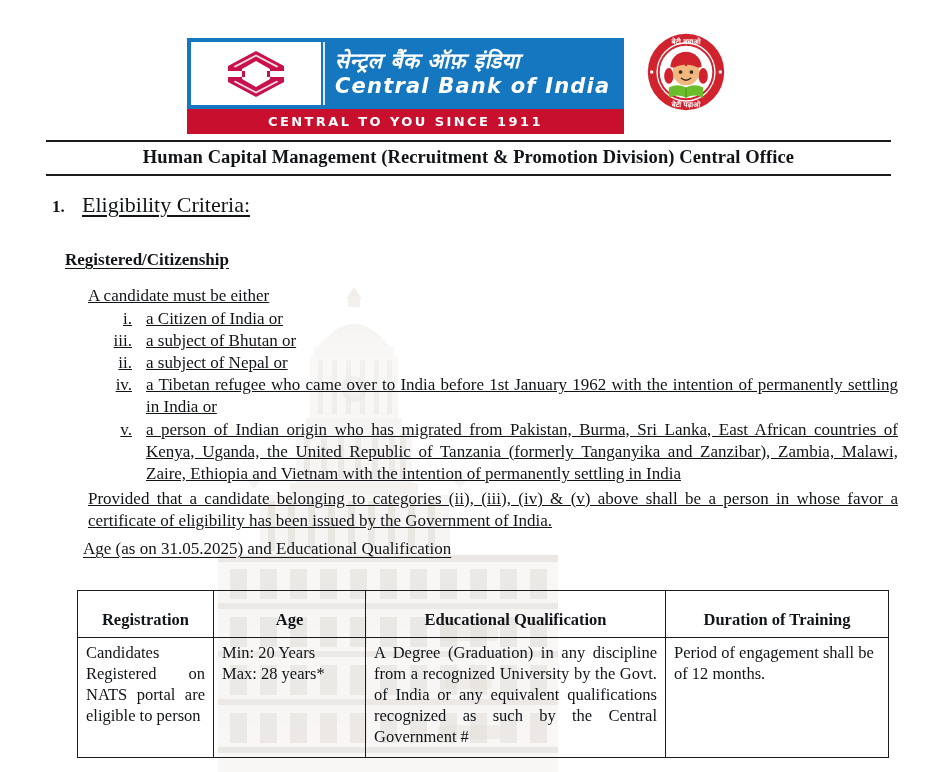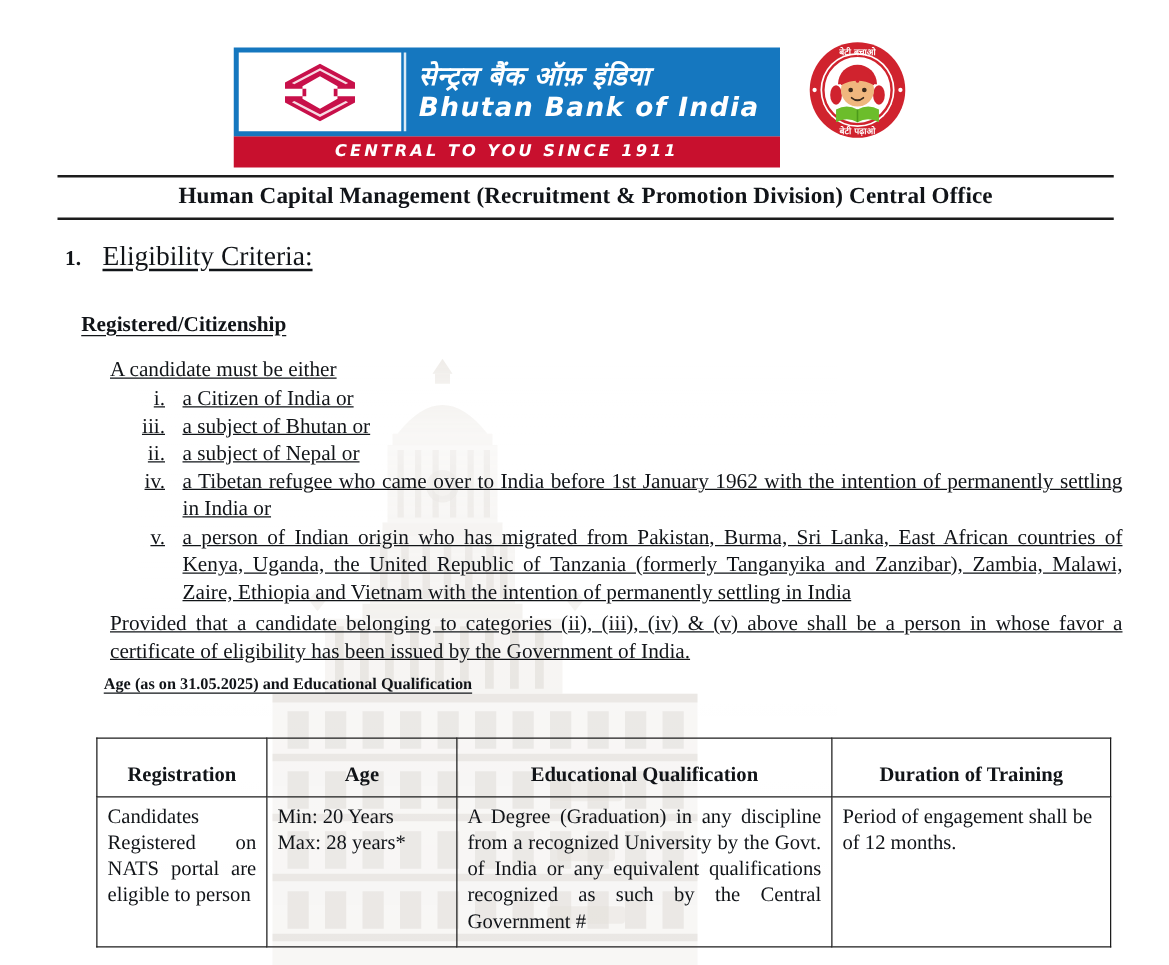--- a/index.html
+++ b/index.html
@@ -103,21 +103,20 @@
     background: #c8102e;
     color: #ffffff;
     font-family: "DejaVu Sans", sans-serif;
     font-size: 13px;
     font-weight: 700;
     letter-spacing: 2.4px;
     display: flex;
     align-items: center;
     justify-content: center;
     white-space: nowrap;
-    font-style: italic;
   }
 
   .bbbp-logo {
     position: absolute;
     left: 647px;
     top: 33px;
     width: 78px;
     height: 78px;
   }
   .bbbp-logo svg { display: block; width: 100%; height: 100%; }
@@ -214,22 +213,22 @@
     text-align: justify;
     text-justify: inter-word;
     line-height: 1.30;
   }
 
   
   .age-heading {
     position: absolute;
     left: 83px;
     top: 539px;
-    font-size: 13px;
-    font-weight: bold;
+    font-size: 17px;
+    font-weight: normal;
     text-decoration: underline;
     text-underline-offset: 3px;
   }
 
   
   .elig-table {
     position: absolute;
     left: 77px;
     top: 590px;
     width: 811px;
@@ -413,21 +412,21 @@
             <g fill="#ffffff" opacity=".85">
               <path d="M52 6.5 L74.5 18.3 L72.6 19.4 L52 8.6 L31.4 19.4 L29.5 18.3 Z"></path>
               <path d="M52 45.6 L74.5 33.8 L72.6 32.7 L52 43.4 L31.4 32.7 L29.5 33.8 Z"></path>
             </g>
             <path d="M45.5 22 L58.5 22 L58.5 30 L45.5 30 Z" fill="#ffffff"></path>
           </svg>
         </div>
         <div class="cbi-divider"></div>
         <div class="cbi-names">
           <div class="cbi-hindi">सेन्ट्रल बैंक ऑफ़ इंडिया</div>
-          <div class="cbi-english">Bhutan Bank of India</div>
+          <div class="cbi-english">Central Bank of India</div>
         </div>
       </div>
       <div class="cbi-tagline">CENTRAL TO YOU SINCE 1911</div>
     </div>
 
     <div class="bbbp-logo">
       <svg viewBox="0 0 100 100" xmlns="http://www.w3.org/2000/svg" aria-hidden="true">
         <circle cx="50" cy="50" r="49" fill="#d0232e"></circle>
         <circle cx="50" cy="50" r="38" fill="#ffffff"></circle>
         <circle cx="50" cy="50" r="35" fill="none" stroke="#d0232e" stroke-width="2.5"></circle>

